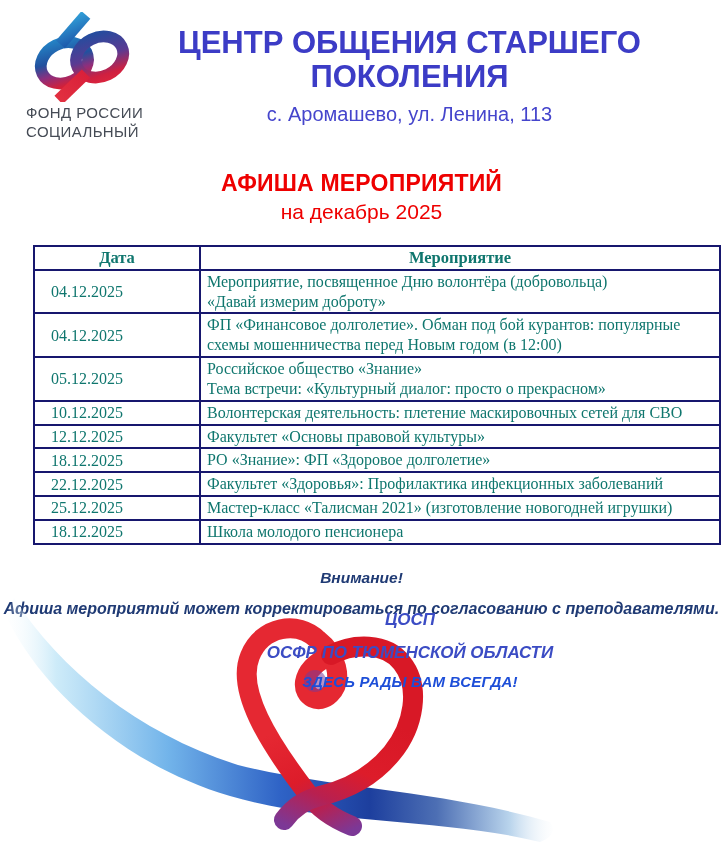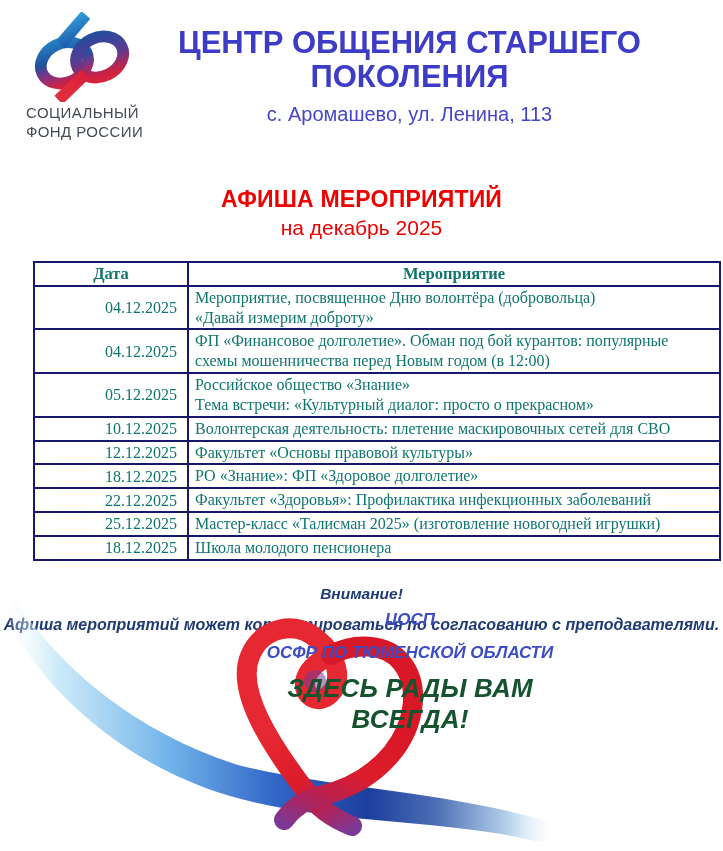--- a/index.html
+++ b/index.html
@@ -11,47 +11,47 @@
   
   .header { position:relative; padding-top:14px; height:146px; }
   .logo { position:absolute; left:26px; top:12px; width:140px; }
   .logo-mark { display:block; }
   .logo-text { margin-top:2px; font-size:15px; line-height:1.25; color:#454b55; letter-spacing:0.4px; }
   .title-block { margin-left:168px; margin-right:72px; text-align:center; }
   .title { font-size:31px; font-weight:bold; color:#3c3cc6; line-height:1.1; margin:12px 0 0 0; }
   .address { font-size:20px; color:#4545cc; margin-top:9px; }
 
   
-  .heading-block { text-align:center; margin-top:26px; }
+  .heading-block { text-align:center; margin-top:10px; }
   .heading { font-size:23px; font-weight:bold; color:#ee0000; letter-spacing:0.2px; }
   .subheading { font-size:21px; color:#ee0000; margin-top:3px; }
 
   
   table.events {
     width:688px; margin:21px 0 0 33px; border-collapse:collapse;
     font-family:"Liberation Serif", serif; color:#0f766e;
   }
   table.events th, table.events td { border:2px solid #17176e; }
   table.events th { font-size:16.5px; font-weight:bold; text-align:center; padding:1px 4px; line-height:1.2; }
-  td.date-cell { width:132px; text-align:right; vertical-align:middle; font-size:16px; padding:1px 10px; line-height:1.2; }
+  td.date-cell { width:132px; text-align:left; vertical-align:middle; font-size:16px; padding:1px 16px; line-height:1.2; }
   td.event-cell { font-size:16px; text-align:left; padding:1px 6px; line-height:1.24; }
 
   
   .notice { text-align:center; color:#1f3a74; font-style:italic; font-weight:bold; }
   .notice-title { font-size:15.5px; margin-top:24px; }
   .notice-text { font-size:16px; margin-top:13px; }
 
   
   .footer-art { position:absolute; left:0; bottom:0; width:602px; height:261px; }
   .footer-art svg { position:absolute; left:0; top:0; }
   .footer-text { position:absolute; top:20px; right:14px; width:356px; text-align:center;
                  font-style:italic; font-weight:bold; }
   .footer-line-blue { font-size:17px; color:#3b4cc4; }
   .footer-line-blue + .footer-line-blue { margin-top:13px; }
-  .footer-line-red { font-size:26px; color:#14532d; margin-top:10px; letter-spacing:0.2px; }
+  .footer-line-red { font-size:15px; color:#1d4ed8; margin-top:10px; letter-spacing:0.2px; }
 </style>
 </head>
 <body>
 
 <div class="page">
 
   <div class="header">
     <div class="logo">
       <svg class="logo-mark" width="112" height="90" viewBox="0 0 112 92" aria-hidden="true">
         <defs>
@@ -78,22 +78,22 @@
           </linearGradient>
         </defs>
         <g fill="none">
           <ellipse cx="38" cy="52" rx="25" ry="20" transform="rotate(-26 38 52)" stroke="url(#gRingL)" stroke-width="12"></ellipse>
           <path d="M 60,3 L 34,33" stroke="url(#gAsc)" stroke-width="12"></path>
           <ellipse cx="74" cy="46" rx="25" ry="20" transform="rotate(-26 74 46)" stroke="url(#gRingR)" stroke-width="12"></ellipse>
           <path d="M 60,63 L 32,90" stroke="url(#gDesc)" stroke-width="12"></path>
         </g>
       </svg>
       <div class="logo-text">
+        <div>ФОНД РОССИИ</div>
         <div>СОЦИАЛЬНЫЙ</div>
-        <div>ФОНД РОССИИ</div>
       </div>
     </div>
     <div class="title-block">
       <div class="title">
         <div>ЦЕНТР ОБЩЕНИЯ СТАРШЕГО</div>
         <div>ПОКОЛЕНИЯ</div>
       </div>
       <div class="address">с. Аромашево, ул. Ленина, 113</div>
     </div>
   </div>
@@ -152,21 +152,21 @@
         </tr>
         <tr>
           <td class="date-cell">22.12.2025</td>
           <td class="event-cell">
             <div>Факультет «Здоровья»: Профилактика инфекционных заболеваний</div>
           </td>
         </tr>
         <tr>
           <td class="date-cell">25.12.2025</td>
           <td class="event-cell">
-            <div>Мастер-класс «Талисман 2025» (изготовление новогодней игрушки)</div>
+            <div>Мастер-класс «Талисман 2021» (изготовление новогодней игрушки)</div>
           </td>
         </tr>
         <tr>
           <td class="date-cell">18.12.2025</td>
           <td class="event-cell">
             <div>Школа молодого пенсионера</div>
           </td>
         </tr>
       </tbody>
   </table>

